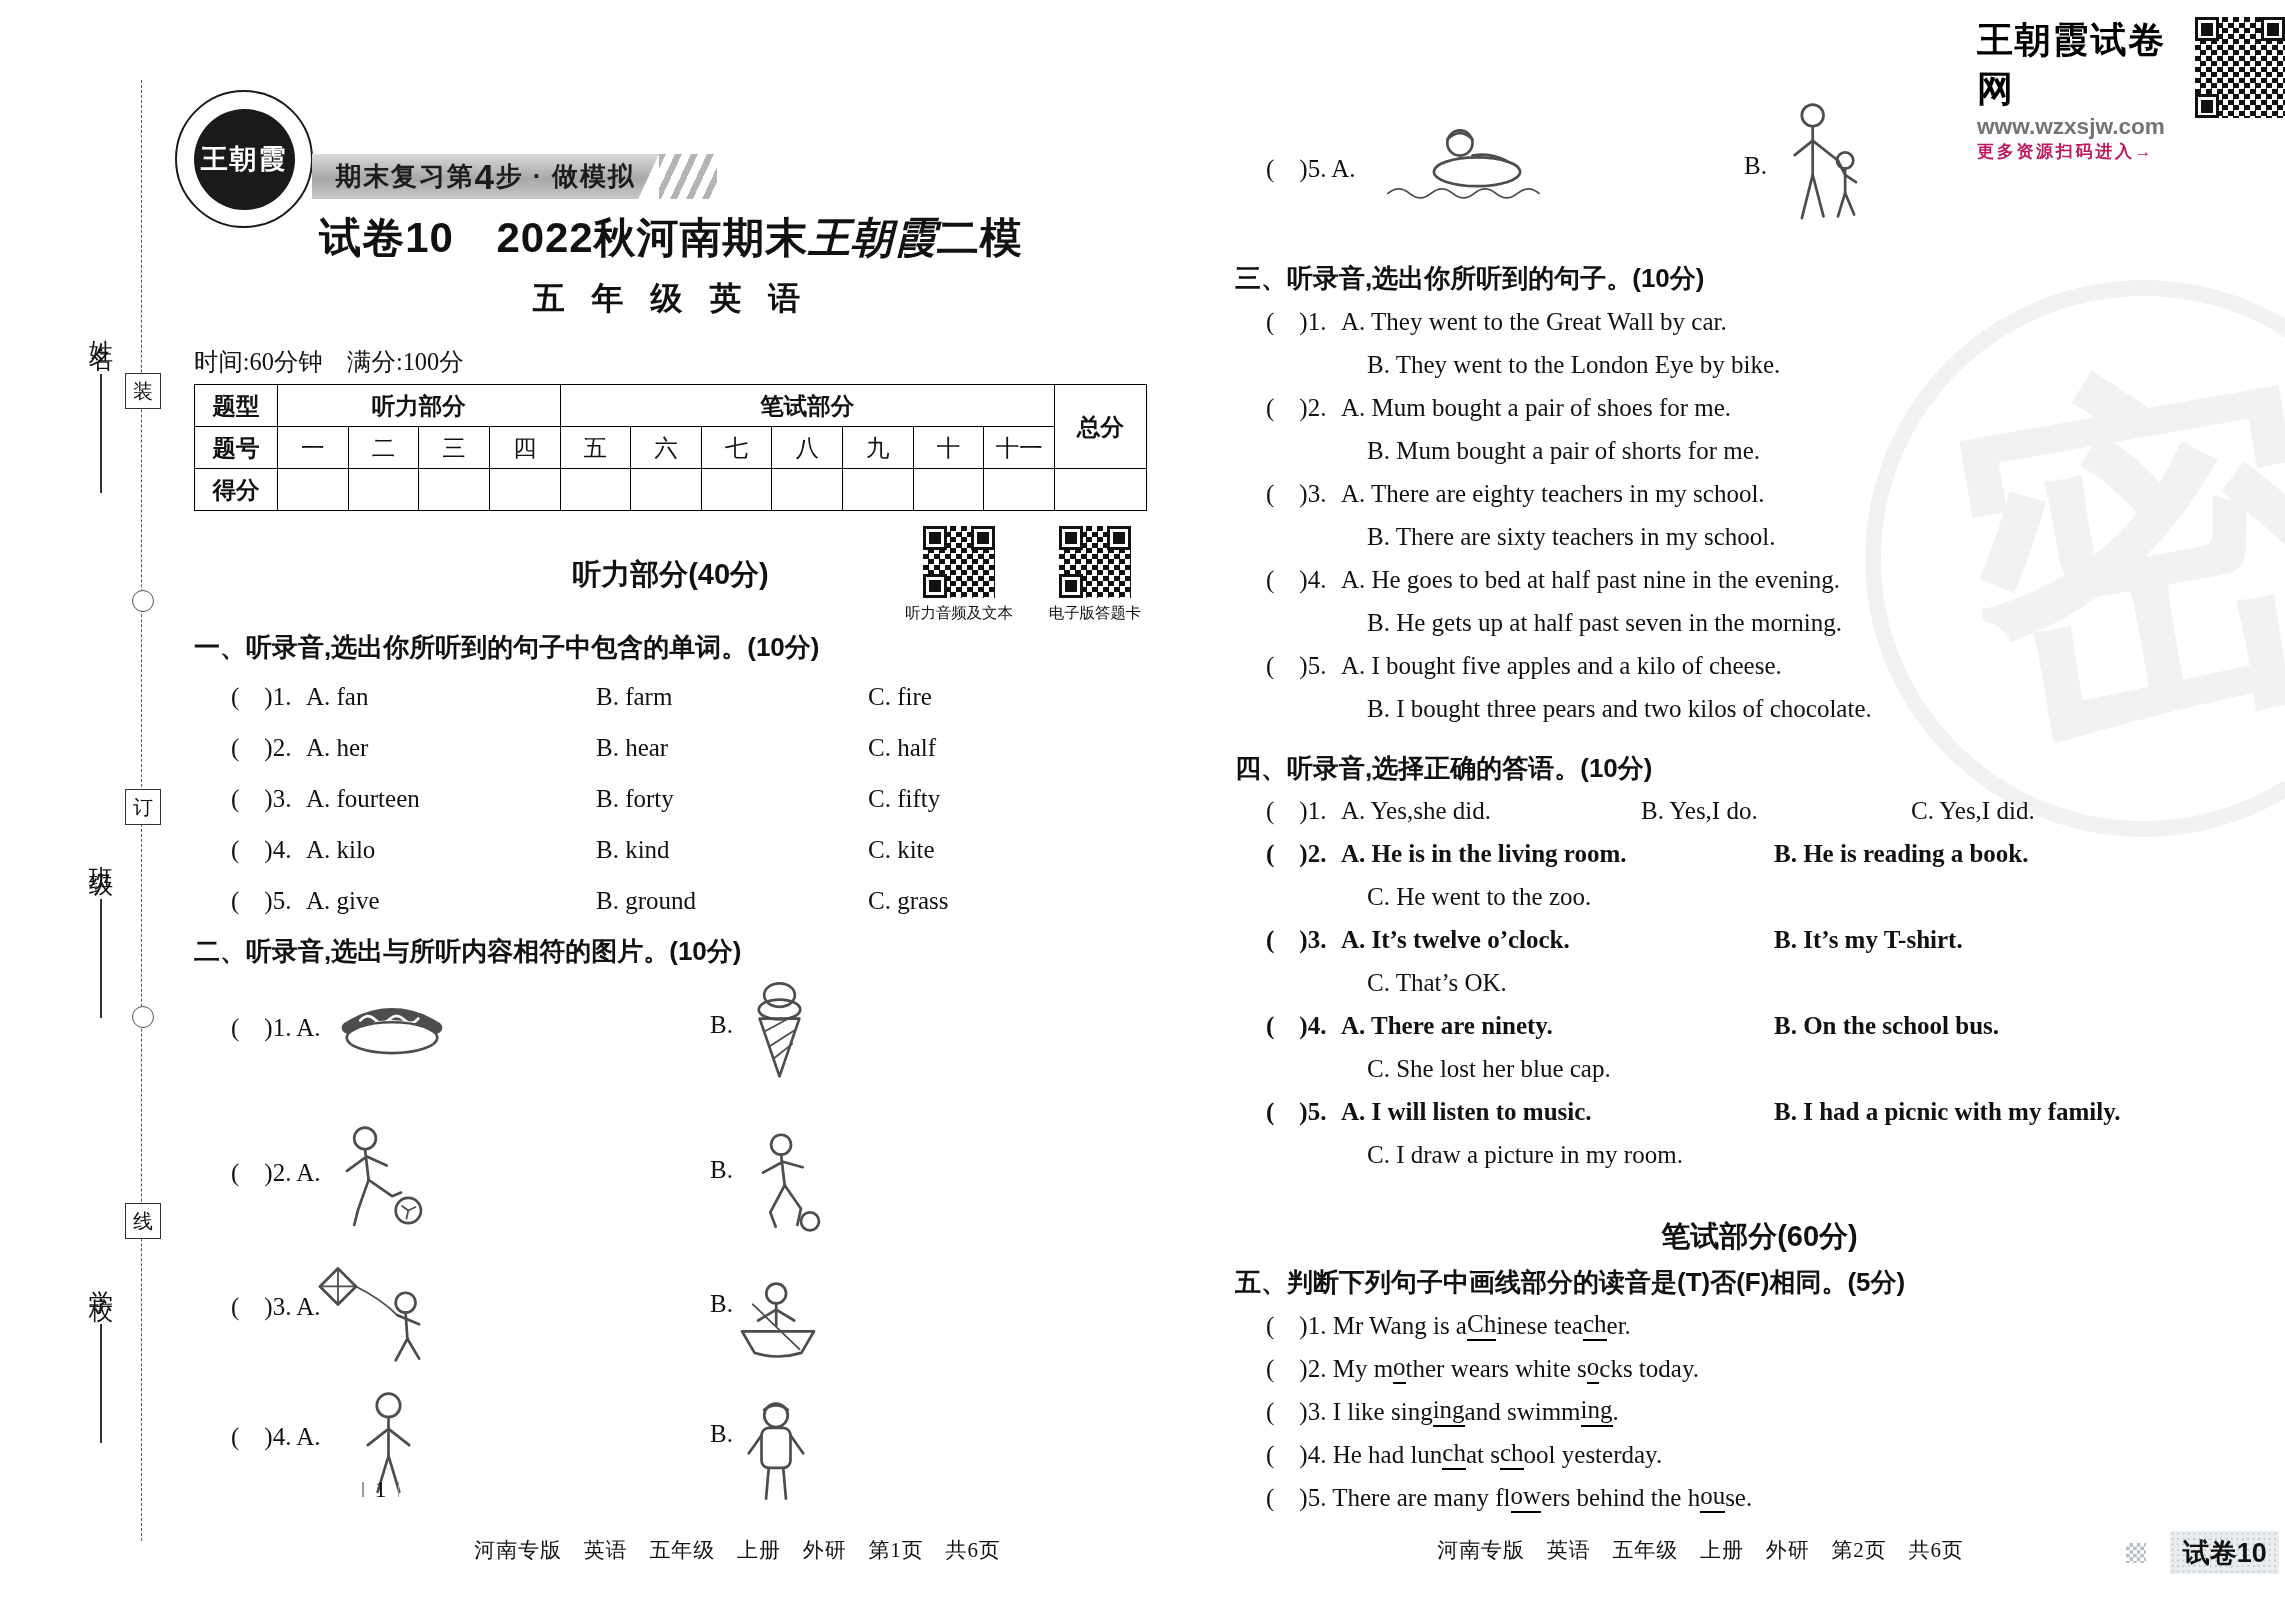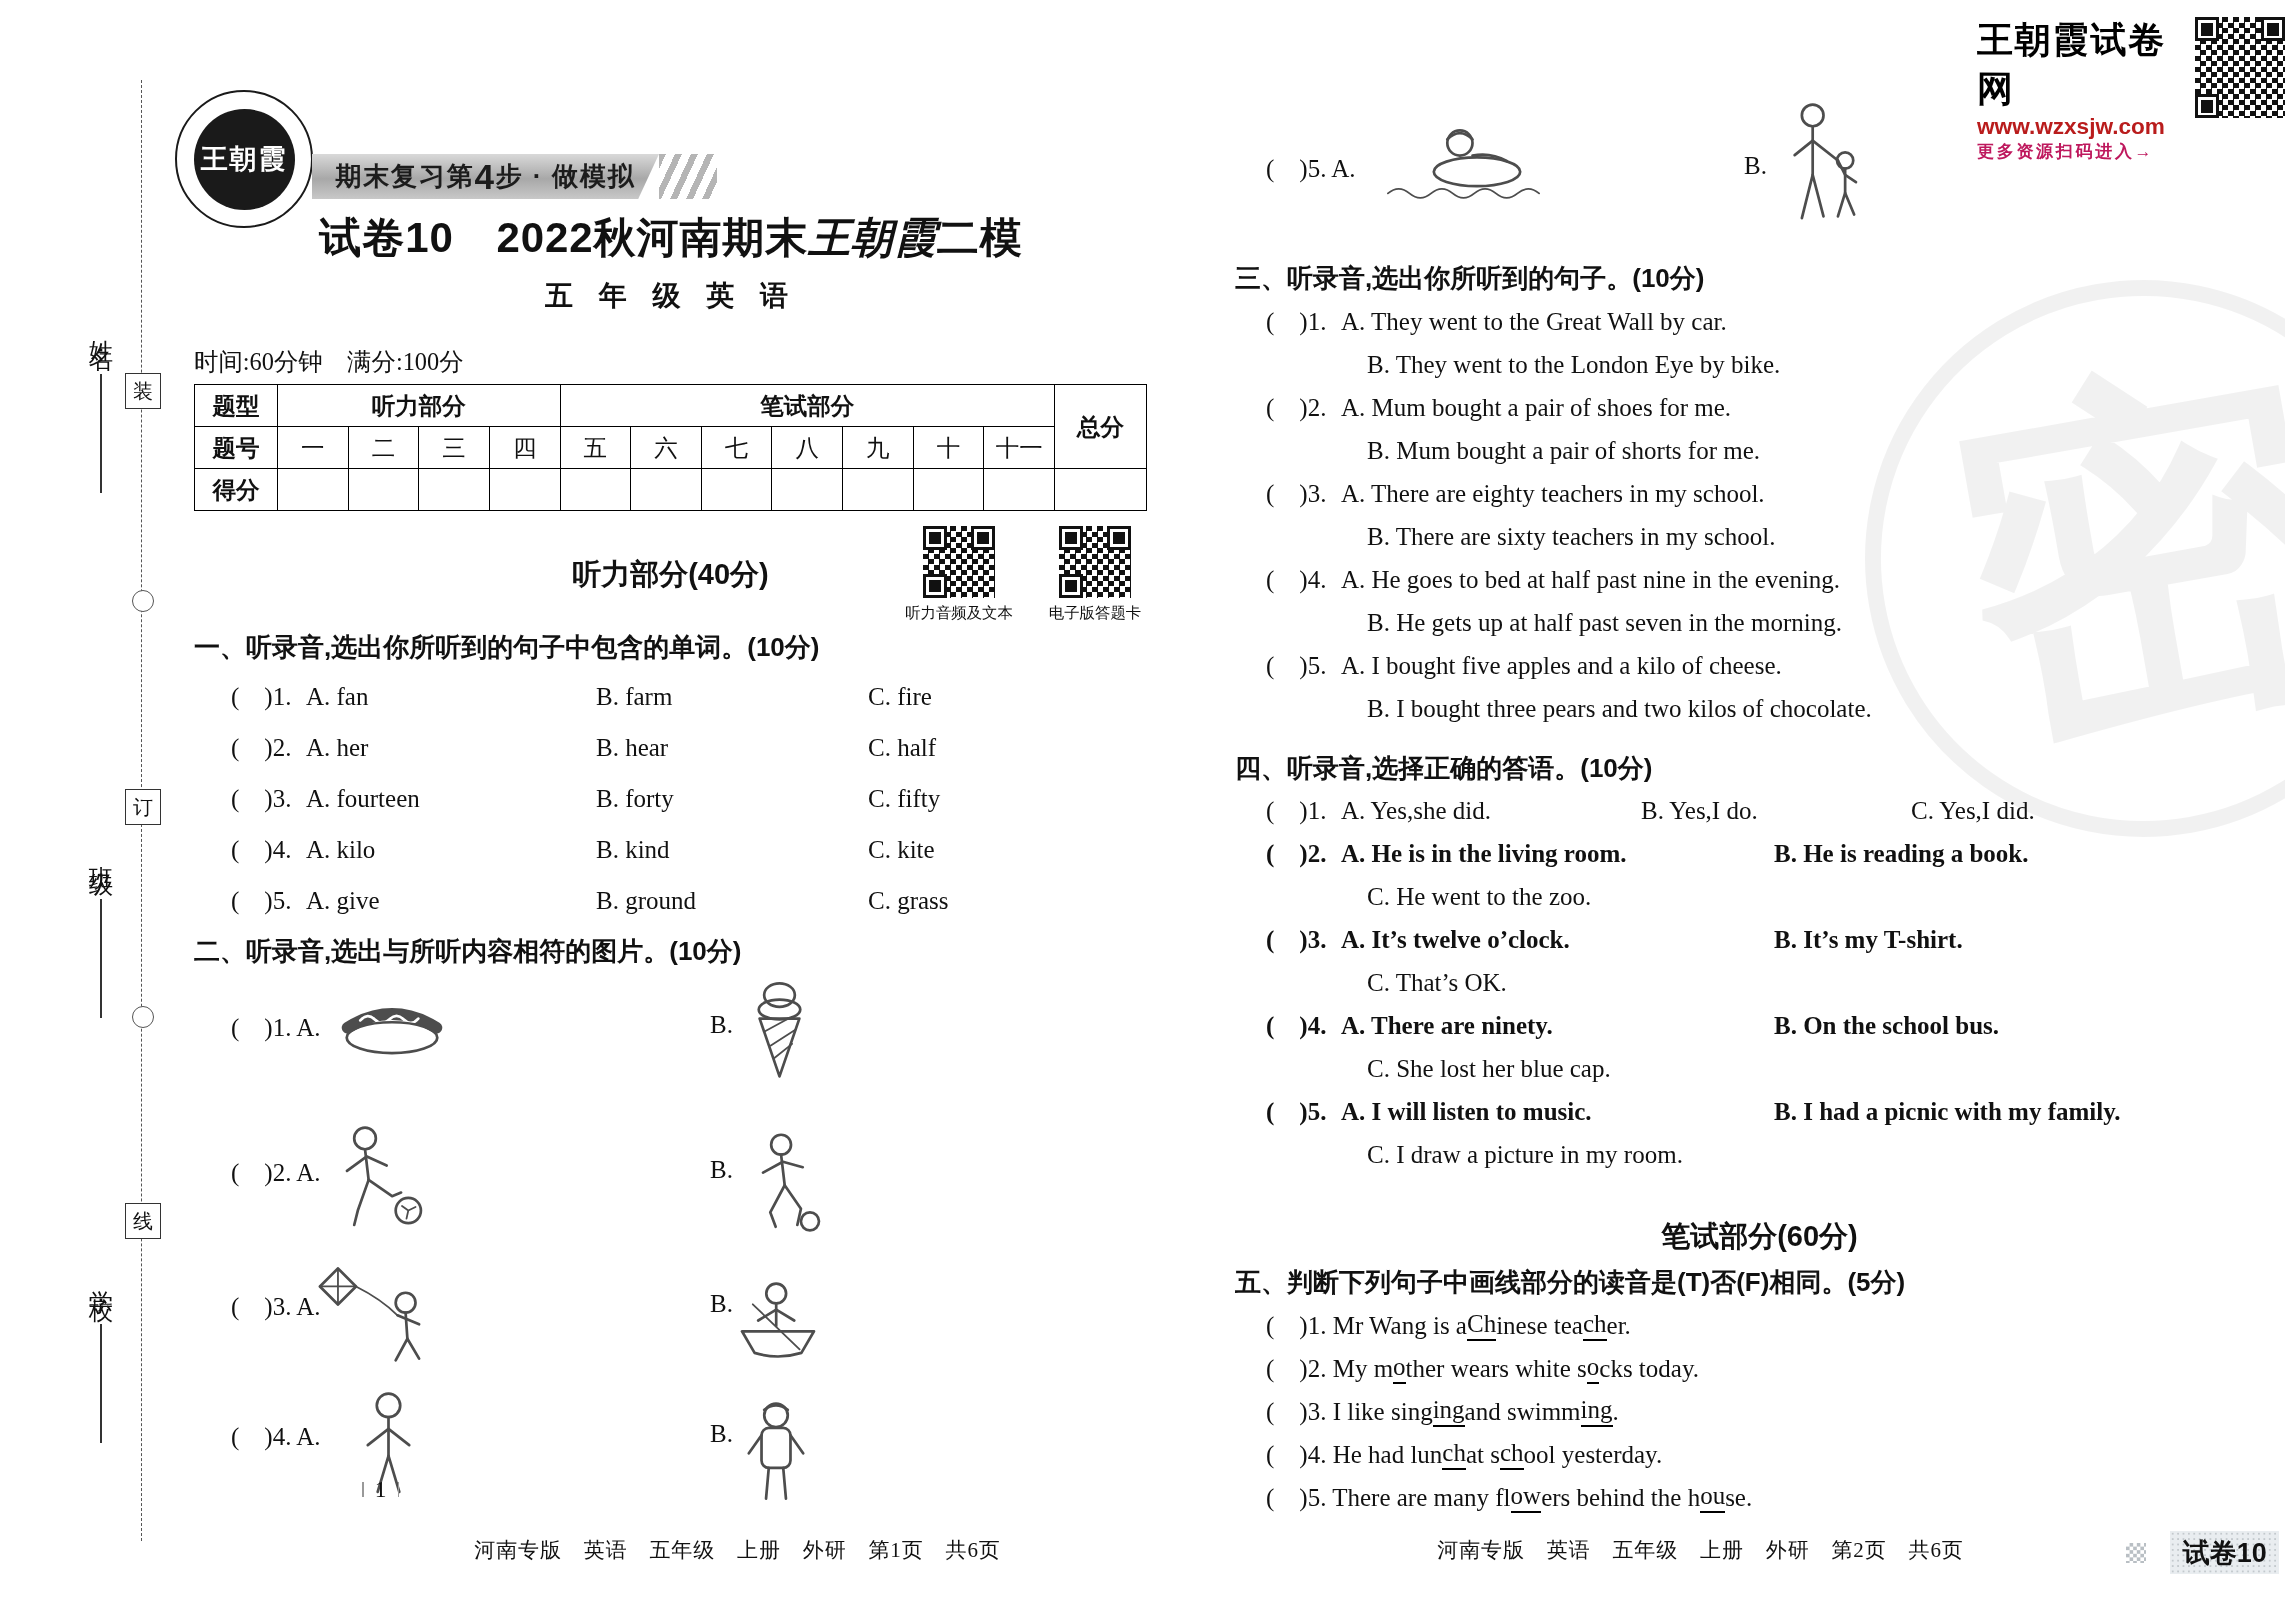--- a/index.html
+++ b/index.html
@@ -10,21 +10,21 @@
   }
   .abs{position:absolute;}
   .h{font-family:"Liberation Sans", sans-serif;font-weight:700;}
   .center{text-align:center;}
   .big{font-size:1.35em;}
   .script{font-style:italic;font-family:"DejaVu Serif", serif;}
   .ul{border-bottom:2.3px solid #000;padding-bottom:0.9px;}
 
   
   .brand-name{font-family:Liberation Sans, sans-serif;font-weight:900;font-size:36px;color:#000000;letter-spacing:1.8px;}
-  .brand-url{font-family:"Liberation Sans",sans-serif;font-size:22.6px;color:#b91c1c;font-weight:700;}
+  .brand-url{font-family:"Liberation Sans",sans-serif;font-size:22.6px;color:#737373;font-weight:700;}
   .brand-slogan{font-family:"Liberation Sans",sans-serif;font-size:17px;color:#be185d;font-weight:700;letter-spacing:2.7px;}
 
   
   .qr{
     position:relative;background-color:#fff;
     background-image:conic-gradient(#111 25%, transparent 0 50%, #111 0 75%, transparent 0);
     background-size:11px 11px;border:0.9px solid #fff;
   }
   .qr .f{position:absolute;width:18px;height:18px;border:3.6px solid #111;background:#fff;}
   .qr .f::after{content:"";position:absolute;inset:2.7px;background:#111;}
@@ -47,21 +47,21 @@
     font-family:"Liberation Sans",sans-serif;font-weight:700;font-size:27px;letter-spacing:1.8px;}
   .banner{height:45px;display:flex;align-items:center;padding:0 23.5px;
     background:linear-gradient(180deg,#d9d9d9,#a8a8a8 55%,#c8c8c8);
     clip-path:polygon(0 0,100% 0,94% 100%,0 100%);
     font-family:"Liberation Sans",sans-serif;font-weight:700;font-size:26px;color:#1c1c1c;letter-spacing:1.8px;}
   .banner-stripes{width:58px;height:45px;
     background:repeating-linear-gradient(115deg,#b5b5b5 0 6.3px,transparent 6.3px 14.5px);}
 
   
   .title{font-size:42px;letter-spacing:0.9px;}
-  .subtitle{font-size:28px;letter-spacing:9px;}
+  .subtitle{font-size:32px;letter-spacing:9px;}
   .info-row{display:flex;justify-content:space-between;font-size:24.4px;}
 
   
   table.score{border-collapse:collapse;table-layout:fixed;width:953px;}
   table.score td{border:1.8px solid #000;height:41px;text-align:center;font-size:23.5px;padding:0;}
   table.score td.lbl{font-weight:600;}
 
   
   .part-head{font-size:29px;}
   .qr-cap{font-size:15.4px;text-align:center;margin-top:3.6px;font-family:"Liberation Sans",sans-serif;}

